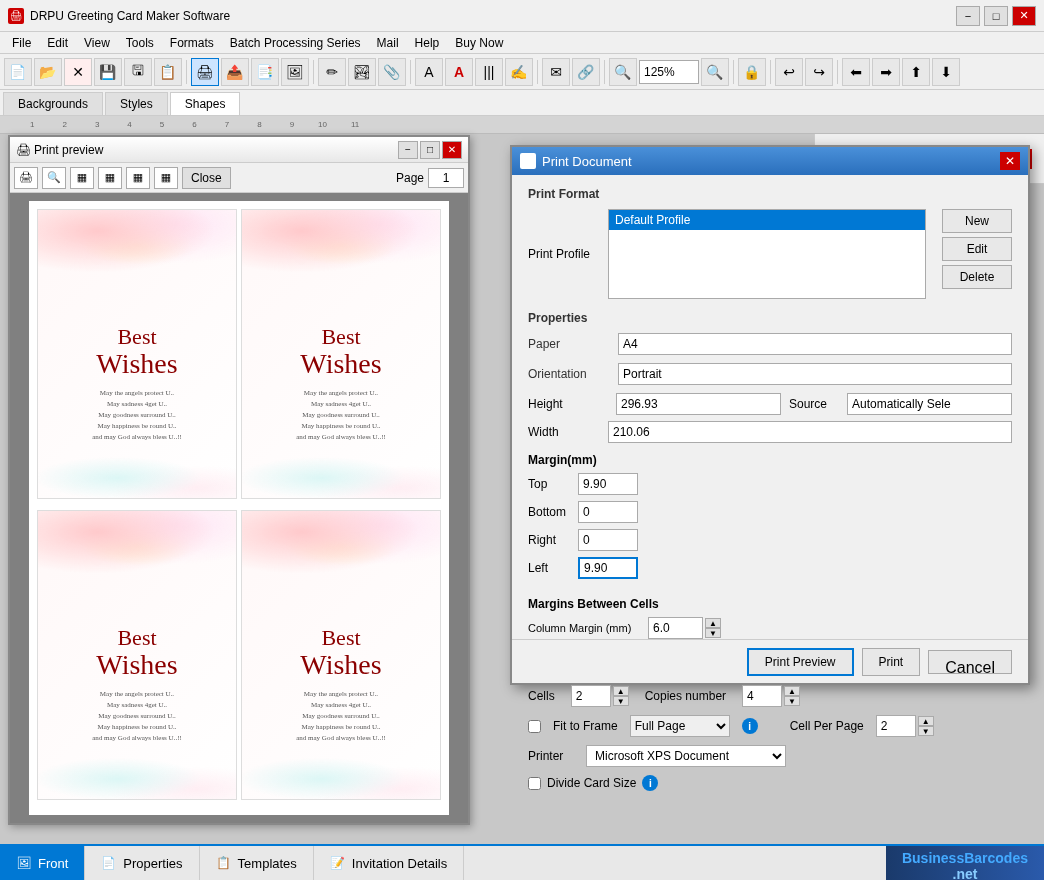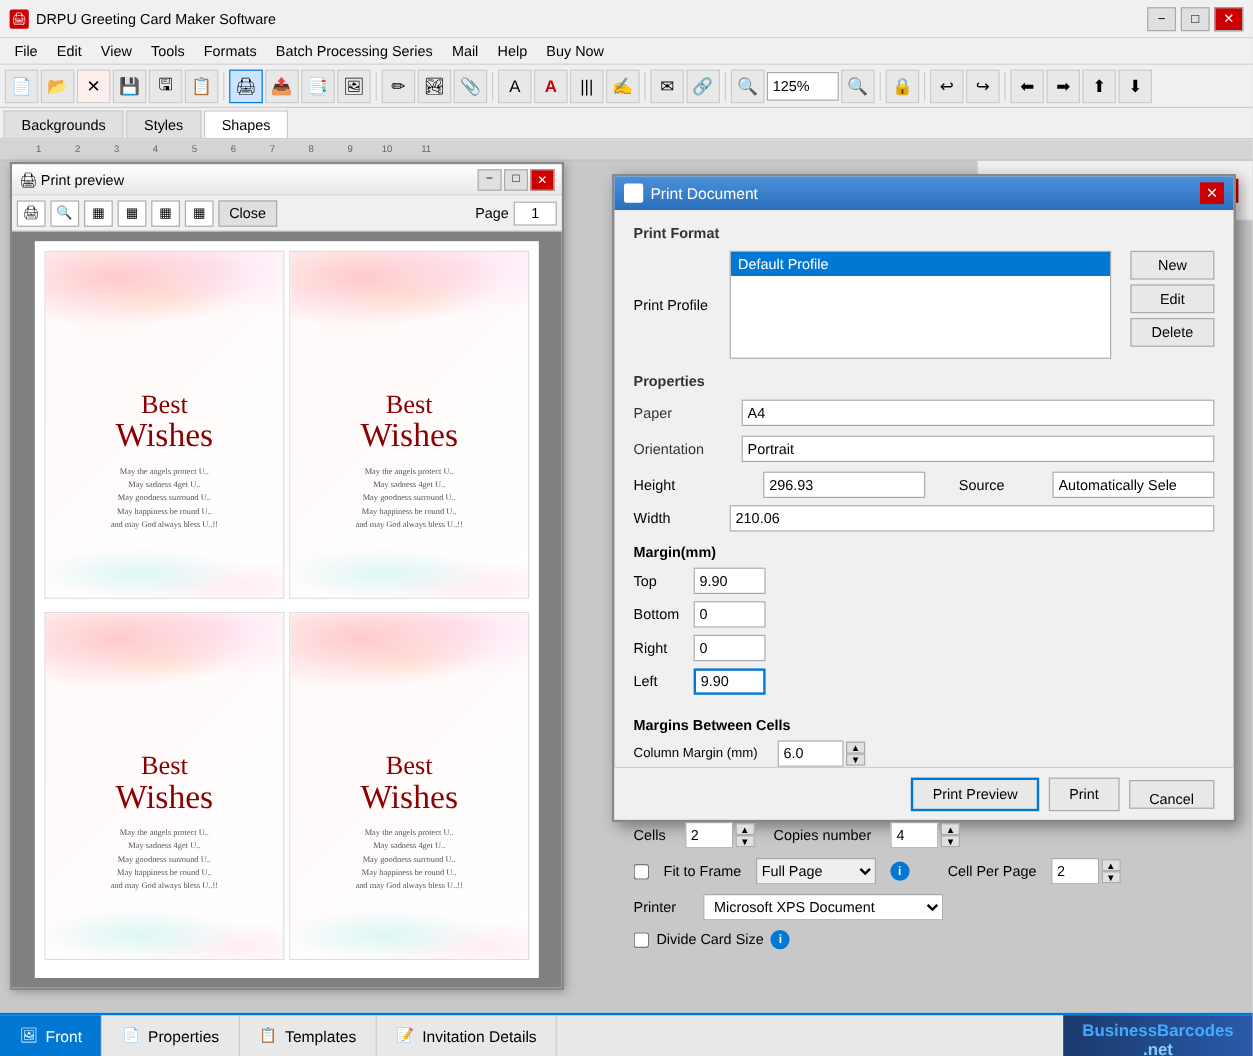--- a/index.html
+++ b/index.html
@@ -66,21 +66,21 @@
     .margin-label { width: 50px; font-size: 12px; }
     .margin-input { width: 60px; height: 22px; border: 1px solid #aaa; padding: 0 4px; font-size: 12px; }
     .margin-input.active { border: 2px solid #0078d4; }
     .spinner-btn { display: flex; flex-direction: column; margin-left: 2px; }
     .spin-up, .spin-down { width: 16px; height: 10px; background: #e0e0e0; border: 1px solid #aaa; display: flex; align-items: center; justify-content: center; font-size: 8px; cursor: pointer; }
     .printer-select { height: 22px; border: 1px solid #aaa; font-size: 12px; background: white; width: 200px; padding: 0 4px; }
 
     .dialog-footer { position: absolute; bottom: 0; left: 0; right: 0; height: 44px; background: #f0f0f0; border-top: 1px solid #ccc; display: flex; align-items: center; justify-content: flex-end; gap: 8px; padding: 0 16px; }
     .dialog-footer .preview-btn { padding: 4px 16px; background: #e8e8e8; border: 2px solid #0078d4; font-size: 12px; cursor: pointer; height: 28px; font-weight: 500; }
     .dialog-footer .print-btn { padding: 4px 16px; background: #e8e8e8; border: 1px solid #aaa; font-size: 12px; cursor: pointer; height: 28px; }
-    .dialog-footer .cancel-btn { padding: 8px 16px; background: #e8e8e8; border: 1px solid #aaa; font-size: 12px; cursor: pointer; height: 24px; }
+    .dialog-footer .cancel-btn { padding: 8px 16px; background: #e8e8e8; border: 1px solid #aaa; font-size: 16px; cursor: pointer; height: 24px; }
 
     
     .canvas-bg { position: absolute; left: 0; top: 134px; width: 1044px; height: calc(880px - 134px - 36px); background: #c8c8c8; z-index: 0; }
 
     
     .rect-property { position: absolute; right: 0; top: 134px; width: 230px; height: 50px; background: #f0f0f0; border-left: 1px solid #ccc; border-bottom: 1px solid #ccc; display: flex; align-items: center; padding: 0 12px; font-size: 13px; font-weight: 500; z-index: 5; }
     .rect-close { margin-left: auto; width: 20px; height: 20px; background: #c00; color: white; border: none; cursor: pointer; display: flex; align-items: center; justify-content: center; font-size: 14px; }
 
     
     .bottom-tabs { position: absolute; bottom: 0; left: 0; right: 0; height: 36px; background: #e8e8e8; border-top: 2px solid #0078d4; display: flex; align-items: center; z-index: 30; }
@@ -305,21 +305,21 @@
     <div class="section-label">Properties</div>
     <div style="margin-bottom:10px;">
       <div class="form-row">
         <span class="form-label">Paper</span>
         <input class="form-input" type="text" style="width: 280px;" value="A4">
       </div>
       <div class="form-row">
         <span class="form-label">Orientation</span>
         <input class="form-input" type="text" style="width: 280px;" value="Portrait">
       </div>
-      <div style="display:flex; align-items:center; gap:28px; margin-bottom:6px;">
+      <div style="display:flex; align-items:center; gap:8px; margin-bottom:6px;">
         <span style="font-size:12px; width:80px;">Height</span>
         <input class="form-input" type="text" style="width: 115px;" value="296.93">
         <span style="font-size:12px; width:50px;">Source</span>
         <input class="form-input" type="text" style="width: 115px;" value="Automatically Sele">
       </div>
       <div style="display:flex; align-items:center; margin-bottom:6px;">
         <span style="font-size:12px; width:80px;">Width</span>
         <input class="form-input" type="text" style="width: 115px;" value="210.06">
       </div>
     </div>

